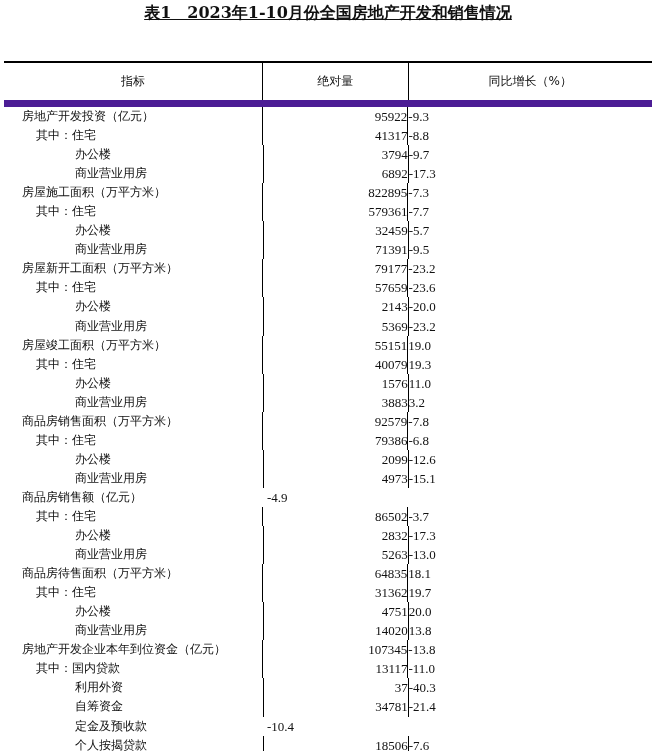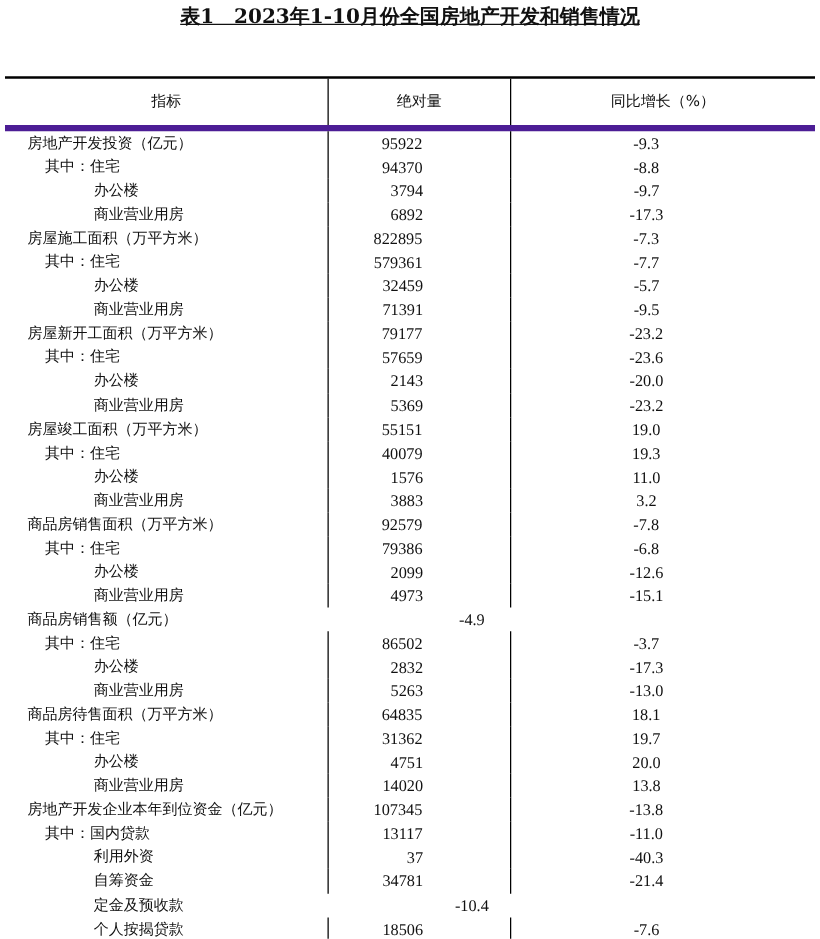--- a/index.html
+++ b/index.html
@@ -1,29 +1,29 @@
 <!DOCTYPE html>
 <html><head>
 <meta charset="utf-8">
 <style>
   html, body { margin:0; padding:0; background:#ffffff; }
   body { width:656px; height:751px; position:relative; overflow:hidden;
          font-family:"DejaVu Sans", sans-serif; color:#111; }
   .title { position:absolute; top:2px; left:0; width:656px; text-align:center;
            font-family:"DejaVu Serif", serif; font-weight:bold; font-size:16px; line-height:22px; letter-spacing:0;text-decoration:underline; }
   .tbl { position:absolute; left:4px; top:61px; width:648px; border-top:2px solid #000; border-bottom:2px solid #000; }
-  .hdr { display:flex; height:37px; border-bottom:5px solid #4c1d95; }
+  .hdr { display:flex; height:37px; border-bottom:7px solid #4c1d95; }
   .row { display:flex; height:19.05px; }
   .c1 { width:263px; box-sizing:border-box; }
   .c2 { width:149px; box-sizing:border-box; border-left:1px solid #000; border-right:1px solid #000; }
   .c3 { width:248px; box-sizing:border-box; }
   .hdr div { display:flex; align-items:center; justify-content:center; font-size:12px; }
   .row .c1 { font-size:12px; line-height:19px; white-space:nowrap; }
-  .row .c2 { font-family:"Liberation Serif", serif; font-size:13px; line-height:19px; text-align:right; padding-right:70px; }
-  .row .c3 { font-family:"Liberation Serif", serif; font-size:13px; line-height:19px; text-align:center; padding-right:27px; }
+  .row .c2 { font-family:"Liberation Serif", serif; font-size:13px; line-height:19px; text-align:right; }
+  .row .c3 { font-family:"Liberation Serif", serif; font-size:13px; line-height:19px; text-align:left; padding-right:27px; }
   .lvl0 { padding-left:18px; }
   .lvl1 { padding-left:32px; }
   .lvl2 { padding-left:71px; }
 </style>
 </head>
 <body>
 
 <div class="title">表1　2023年1-10月份全国房地产开发和销售情况</div>
 
 <div class="tbl">
@@ -33,21 +33,21 @@
     <div class="c3">同比增长（%）</div>
   </div>
   <div id="tbody">
       <div class="row">
         <div class="c1 lvl0">房地产开发投资（亿元）</div>
         <div class="c2">95922</div>
         <div class="c3">-9.3</div>
       </div>
       <div class="row">
         <div class="c1 lvl1">其中：住宅</div>
-        <div class="c2">94370</div>
+        <div class="c2">41317</div>
         <div class="c3">-8.8</div>
       </div>
       <div class="row">
         <div class="c1 lvl2">办公楼</div>
         <div class="c2">3794</div>
         <div class="c3">-9.7</div>
       </div>
       <div class="row">
         <div class="c1 lvl2">商业营业用房</div>
         <div class="c2">6892</div>

